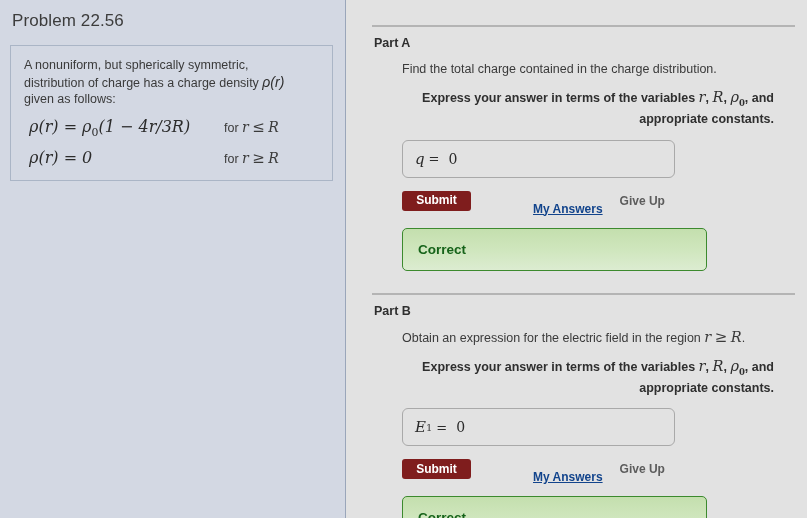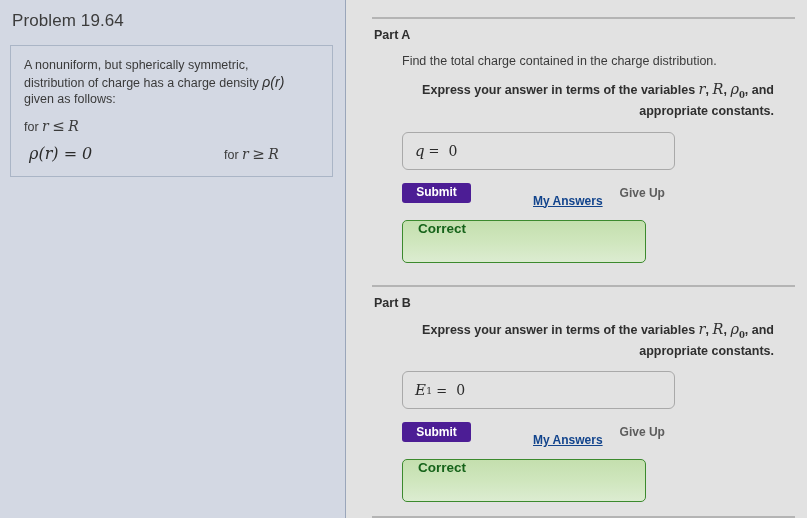--- a/index.html
+++ b/index.html
@@ -97,21 +97,21 @@
     font-size: 12.5px;
     margin-top: 8px;
     color: #3a3a3a;
   }
 
   
   .right-panel {
     flex: 1 1 auto;
     background: #e2e2e2;
     box-sizing: border-box;
-    padding: 8px 0 0 0;
+    padding: 16px 0 0 0;
     overflow: hidden;
     position: relative;
   }
   .part-block {
     padding: 0 20px 0 28px;
   }
   .divider {
     height: 0;
     border-top: 2px solid #b4b4b4;
     margin: 9px 12px 0 26px;
@@ -190,21 +190,21 @@
     margin-left: 9px;
   }
   .actions {
     margin-top: 8px;
     display: flex;
     align-items: center;
   }
   .submit-btn {
     width: 69px;
     height: 20px;
-    background: #4c1d95;
+    background: #7f1d1d;
     border: none;
     border-radius: 3px;
     color: #ffffff;
     font-size: 12px;
     font-weight: bold;
     font-family: "Liberation Sans", sans-serif;
     line-height: 19px;
     cursor: pointer;
     padding: 0;
   }
@@ -219,56 +219,58 @@
   }
   .give-up {
     margin-left: 17px;
     font-size: 12px;
     font-weight: bold;
     color: #5c5c5c;
     cursor: pointer;
   }
   .feedback-box {
     margin-top: 12px;
-    width: 244px;
+    width: 305px;
     height: 43px;
     border: 1px solid #3c8a2e;
     border-radius: 5px;
     background: linear-gradient(to bottom, #c4dfae 0%, #cfe6bd 50%, #dcecd1 100%);
     box-sizing: border-box;
     display: flex;
+    align-items: center;
     padding-left: 15px;
   }
   .feedback-text {
     font-size: 13.5px;
     font-weight: bold;
     color: #16631a;
   }
   .bottom-divider {
     border-top: 2px solid #b4b4b4;
     margin: 14px 12px 0 26px;
   }
 </style>
 </head>
 <body>
 
 <div class="page">
 
   <div class="left-panel">
 
-    <div class="problem-title">Problem 19.64</div>
+    <div class="problem-title">Problem 22.56</div>
 
     <div class="problem-box">
       <div class="problem-text">
         <span>A nonuniform, but spherically symmetric,</span><br>
         <span>distribution of charge has a charge density </span><span class="math" style="font-size:14px;">ρ(r)</span><br>
         <span>given as follows:</span>
       </div>
 
       <div class="eq-row">
+        <div class="eq-lhs"><span>ρ(r) = ρ</span><sub>0</sub><span>(1 − 4r/3R)</span></div>
         <div class="eq-cond"><span>for </span><span class="mv">r</span> <span class="op">≤</span> <span class="mv">R</span></div>
       </div>
 
       <div class="eq-row">
         <div class="eq-lhs"><span>ρ(r) = 0</span></div>
         <div class="eq-cond"><span>for </span><span class="mv">r</span> <span class="op">≥</span> <span class="mv">R</span></div>
       </div>
 
     </div>
   </div>
@@ -301,20 +303,21 @@
           <span class="feedback-text">Correct</span>
         </div>
       </div>
     </div>
 
     <div class="divider" style="margin-top:22px;"></div>
     <div class="part-block">
       <div class="part-label">Part B</div>
       <div class="part-body">
 
+        <div class="question"><span>Obtain an expression for the electric field in the region </span><span class="mv">r</span> <span class="op">≥</span> <span class="mv">R</span><span>.</span></div>
 
         <div class="instruction"><span>Express your answer in terms of the variables </span><span class="mv">r</span><span>, </span><span class="mv">R</span><span>, </span><span class="mv">ρ</span><sub class="math-up">0</sub><span>, and appropriate constants.</span></div>
 
         <div class="answer-box">
           <span class="answer-label">E</span>
             <sub class="math-up" style="font-size:10px;">1</sub>
           <span class="answer-eq">=</span>
           <span class="answer-value">0</span>
         </div>
 

